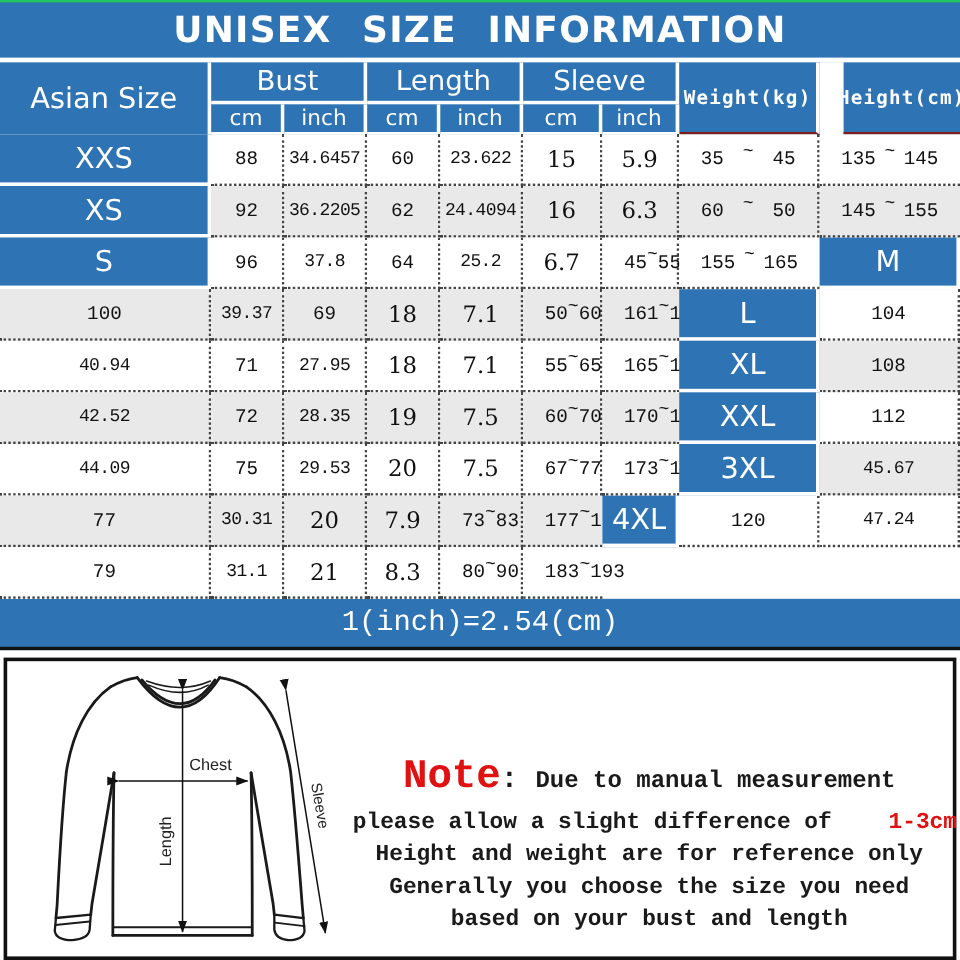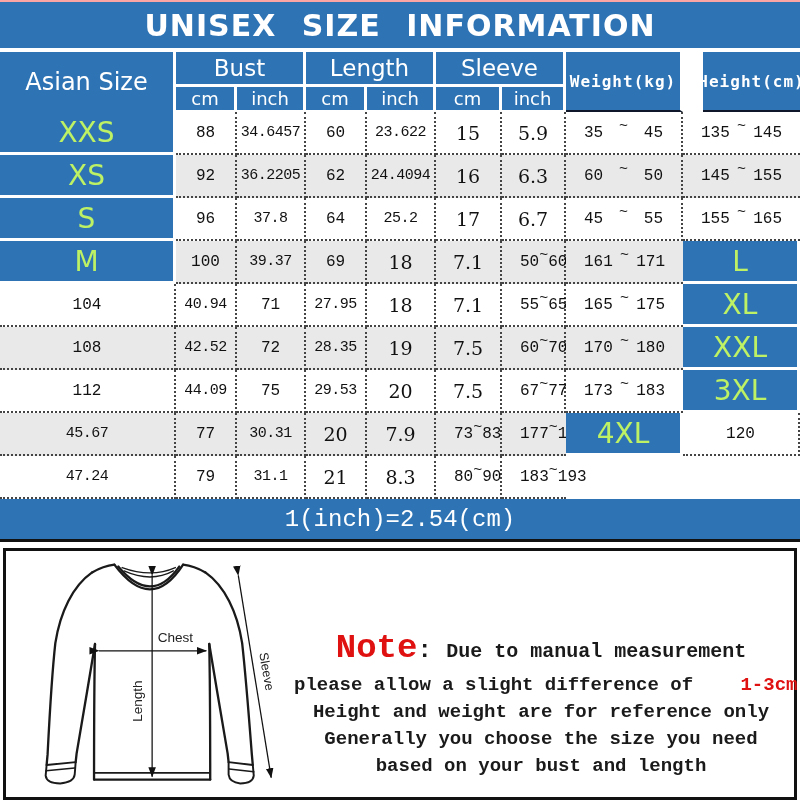--- a/index.html
+++ b/index.html
@@ -10,21 +10,21 @@
     --dot:#444;
   }
   *{margin:0;padding:0;box-sizing:border-box;}
   body{
     width:800px;height:800px;background:#fff;overflow:hidden;
     font-family:"Liberation Sans",sans-serif;color:var(--ink);
   }
   
   .title-bar{
     height:52px;background:var(--blue);
-    border-top:2px solid #fca5a5;border-bottom:4px solid #fff;
+    border-top:2px solid #22c55e;border-bottom:4px solid #fff;
     display:flex;align-items:center;justify-content:center;
   }
   .title-bar h1{
     color:#fff;font-family:"DejaVu Sans",sans-serif;font-weight:bold;
     font-size:30px;letter-spacing:1px;word-spacing:14px;
   }
   
   .size-grid{
     display:grid;background:#fff;
     grid-template-columns:176px 61px 69px 61px 69px 66px 64px 117px 117px;
@@ -35,30 +35,30 @@
     background:var(--blue);color:#fff;display:flex;align-items:center;justify-content:center;
     font-family:"DejaVu Sans",sans-serif;
   }
   .h-corner{grid-area:1/1/3/2;font-size:24px;border-right:3px solid #fff;}
   .h-bust  {grid-area:1/2/2/4;}
   .h-length{grid-area:1/4/2/6;}
   .h-sleeve{grid-area:1/6/2/8;}
   .h-group{font-size:23px;border-right:3px solid #fff;border-bottom:3px solid #fff;}
   .h-weight{grid-area:1/8/3/9;border-right:3px solid #fff;}
   .h-height{grid-area:1/9/3/10;margin-left:20px;}
-  .h-wh{font-family:"DejaVu Sans Mono",monospace;font-weight:bold;font-size:16px;letter-spacing:1px;border-bottom:2px solid #0f172a;}
+  .h-wh{font-family:"DejaVu Sans Mono",monospace;font-weight:bold;font-size:16px;letter-spacing:1px;border-bottom:2px solid #7f1d1d;}
   .h-sub{font-size:18px;border-right:3px solid #fff;border-bottom:2px solid #fff;}
   .h-sub.nbr{border-right:3px solid #fff;}
   
   .cell{
     display:flex;align-items:center;justify-content:center;background:#fff;
     border-right:2px dotted var(--dot);border-bottom:2px dotted var(--dot);
   }
   .label-cell{
-    background:var(--blue);color:#bef264;font-family:"DejaVu Sans",sans-serif;font-size:28px;
+    background:var(--blue);color:#ffffff;font-family:"DejaVu Sans",sans-serif;font-size:24px;
     border-right:3px solid #fff;border-bottom:3px solid #fff;text-align:center;
   }
   .mono{font-family:"Liberation Mono",monospace;font-size:16px;}
   .long{font-size:15px;letter-spacing:-.5px;text-align:right;}
   .serif{font-family:"DejaVu Serif",serif;font-size:19px;}
   .range{font-family:"Liberation Mono",monospace;font-size:16px;justify-content:space-between;padding:0 18px;}
   .range .tilde{position:relative;top:-6px;font-size:15px;}
   .cell.alt{background:var(--alt);}
   .cell.last{border-right:none;}
   
@@ -138,21 +138,20 @@
     <span class="rmin">145</span>
     <span class="tilde">~</span>
     <span class="rmax">155</span>
   </div>
 
   <div class="cell label-cell">S</div>
   <div class="cell mono">96</div>
   <div class="cell mono long">37.8</div>
   <div class="cell mono">64</div>
   <div class="cell mono long">25.2</div>
-  <div class="cell serif">17</div>
   <div class="cell serif">6.7</div>
   <div class="cell range">
     <span class="rmin">45</span>
     <span class="tilde">~</span>
     <span class="rmax">55</span>
   </div>
   <div class="cell range last">
     <span class="rmin">155</span>
     <span class="tilde">~</span>
     <span class="rmax">165</span>

